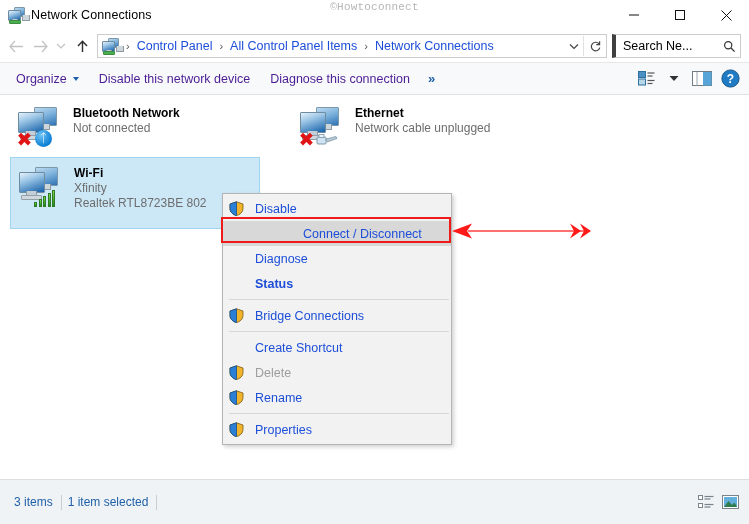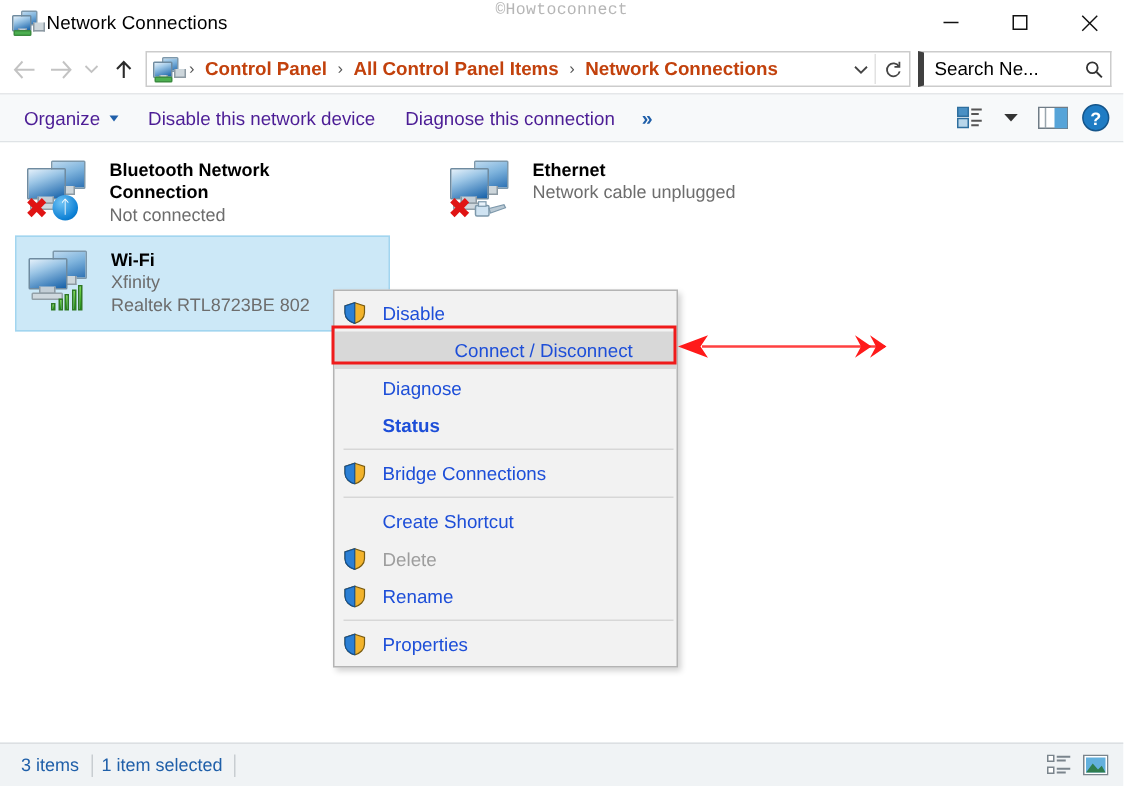--- a/index.html
+++ b/index.html
@@ -97,23 +97,22 @@
   .crumbs {
     display: flex;
     align-items: center;
     flex: 1;
     min-width: 0;
     overflow: hidden;
     white-space: nowrap;
   }
   .crumb {
     font-size: 12.5px;
-    color: #c2410c;
+    color: #1d4ed8;
     padding: 0 2px;
-    font-weight: bold;
   }
   .sep {
     color: #555;
     font-size: 11px;
     padding: 0 5px;
     line-height: 1;
   }
   .ab-chevron {
     width: 18px; height: 20px;
     display: flex; align-items: center; justify-content: center;
@@ -393,21 +392,21 @@
 
   
   .statusbar {
     position: absolute;
     left: 0; right: 0; bottom: 0;
     height: 28px;
     background: #f0f3f5;
     border-top: 1px solid #dcdfe2;
     display: flex;
     align-items: center;
-    padding: 0 8px;
+    padding: 8px 8px;
   }
   .sb-text {
     font-size: 12px;
     color: #1f5fa9;
     padding: 0 8px 0 6px;
   }
   .sb-div {
     width: 1px;
     height: 15px;
     background: #c8cdd1;
@@ -568,21 +567,20 @@
       <span class="tile-icon">
         <span class="mon-back"></span>
         <span class="mon-front"></span>
         <span class="mon-stand"></span>
         <span class="mon-base"></span>
         <span class="redx">✖</span>
         <span class="badge-bt">ᛏ</span>
       </span>
       <span class="tile-text">
         <span class="tile-name" style="display:block">Bluetooth Network</span>
-        <span class="tile-name" style="display:block">Connection</span>
         <span class="tile-sub" style="display:block">Not connected</span>
       </span>
     </div>
 
     <div class="tile" style="left:292px; top:3px; width:240px; height:60px;">
       <span class="tile-icon">
         <span class="mon-back"></span>
         <span class="mon-front"></span>
         <span class="mon-stand"></span>
         <span class="mon-base"></span>
@@ -594,21 +592,21 @@
             <path d="M10 6 L20 3.5 L21 5.5 L11 9 Z" fill="#b9c9d4" stroke="#7d98ab" stroke-width="0.8"></path>
           </svg>
         </span>
       </span>
       <span class="tile-text">
         <span class="tile-name" style="display:block">Ethernet</span>
         <span class="tile-sub" style="display:block">Network cable unplugged</span>
       </span>
     </div>
 
-    <div class="tile selected" style="left:10px; top:62px; width:250px; height:64px;">
+    <div class="tile selected" style="left:10px; top:62px; width:250px; height:72px;">
       <span class="tile-icon">
         <span class="mon-back"></span>
         <span class="mon-front"></span>
         <span class="mon-stand"></span>
         <span class="mon-base"></span>
         <span class="bars">
           <i style="height:5px"></i>
             <i style="height:8px"></i>
             <i style="height:11px"></i>
             <i style="height:14px"></i>

